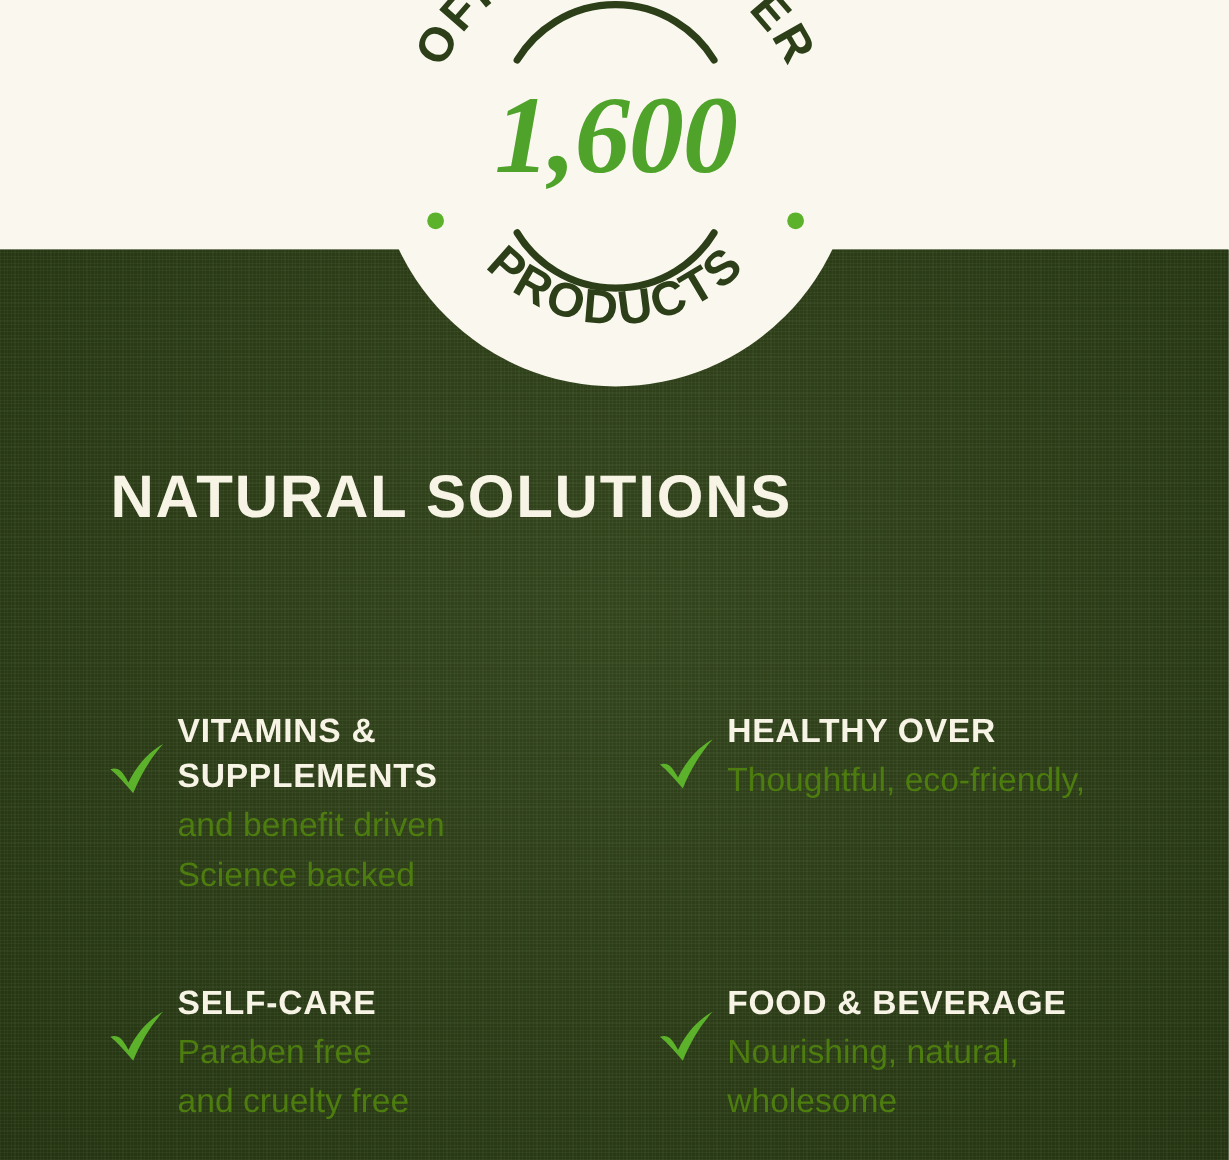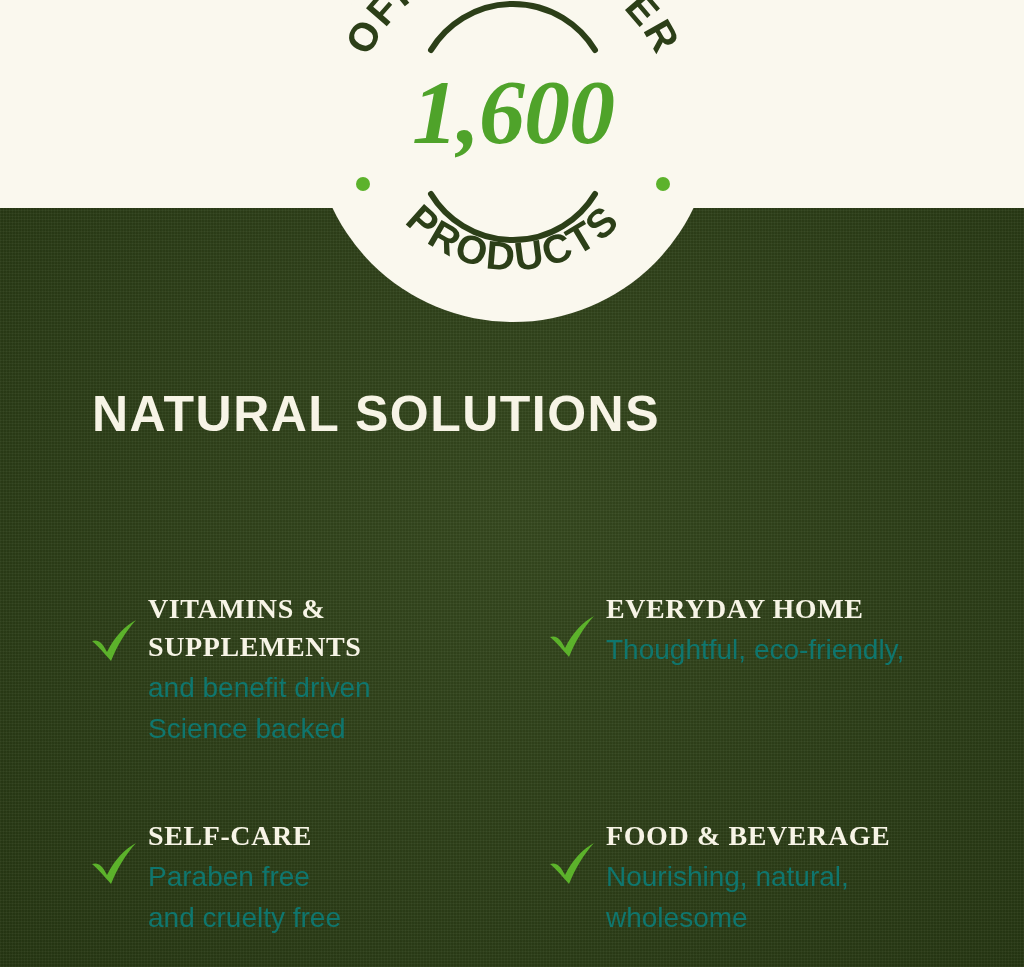--- a/index.html
+++ b/index.html
@@ -115,29 +115,29 @@
     width: 52px;
     height: 52px;
     margin-top: 26px;
   }
   .check-icon.shift-up { margin-top: 22px; }
   .check-icon svg { display: block; width: 52px; height: 52px; }
 
   .feature-text { padding-left: 8px; padding-top: 2px; }
   .feature-title {
     color: #F7F4E6;
-    font-family: Liberation Serif, serif;
+    font-family: Liberation Sans, sans-serif;
     font-weight: bold;
     font-size: 28px;
     letter-spacing: 0.6px;
     line-height: 1.36;
     margin: 0;
   }
   .feature-desc {
-    color: #0f766e;
+    color: #4d7c0f;
     font-family: "Liberation Sans", sans-serif;
     font-weight: normal;
     font-size: 28px;
     line-height: 1.45;
     margin: 2px 0 0 0;
   }
   .feature-desc span { display: block; white-space: nowrap; }
 
   .row-gap { height: 66px; }
 </style>
@@ -201,21 +201,21 @@
       </div>
 
       <div class="feature col-right">
         <span class="check-icon shift-up">
           <svg viewBox="0 0 52 52">
             <path d="M4 27 C10 25, 14 28, 19 38 C27 22, 37 12, 48 6 C38 17, 29 32, 23 47 C17 40, 10 32, 4 27 Z" fill="#5CB22B"></path>
           </svg>
         </span>
         <div class="feature-text">
           <p class="feature-title">
-            <span>EVERYDAY HOME</span>
+            <span>HEALTHY OVER</span>
           </p>
           <p class="feature-desc">
             <span>Thoughtful, eco-friendly,</span>
           </p>
         </div>
       </div>
 
     </div>
 
     <div class="row-gap"></div>

